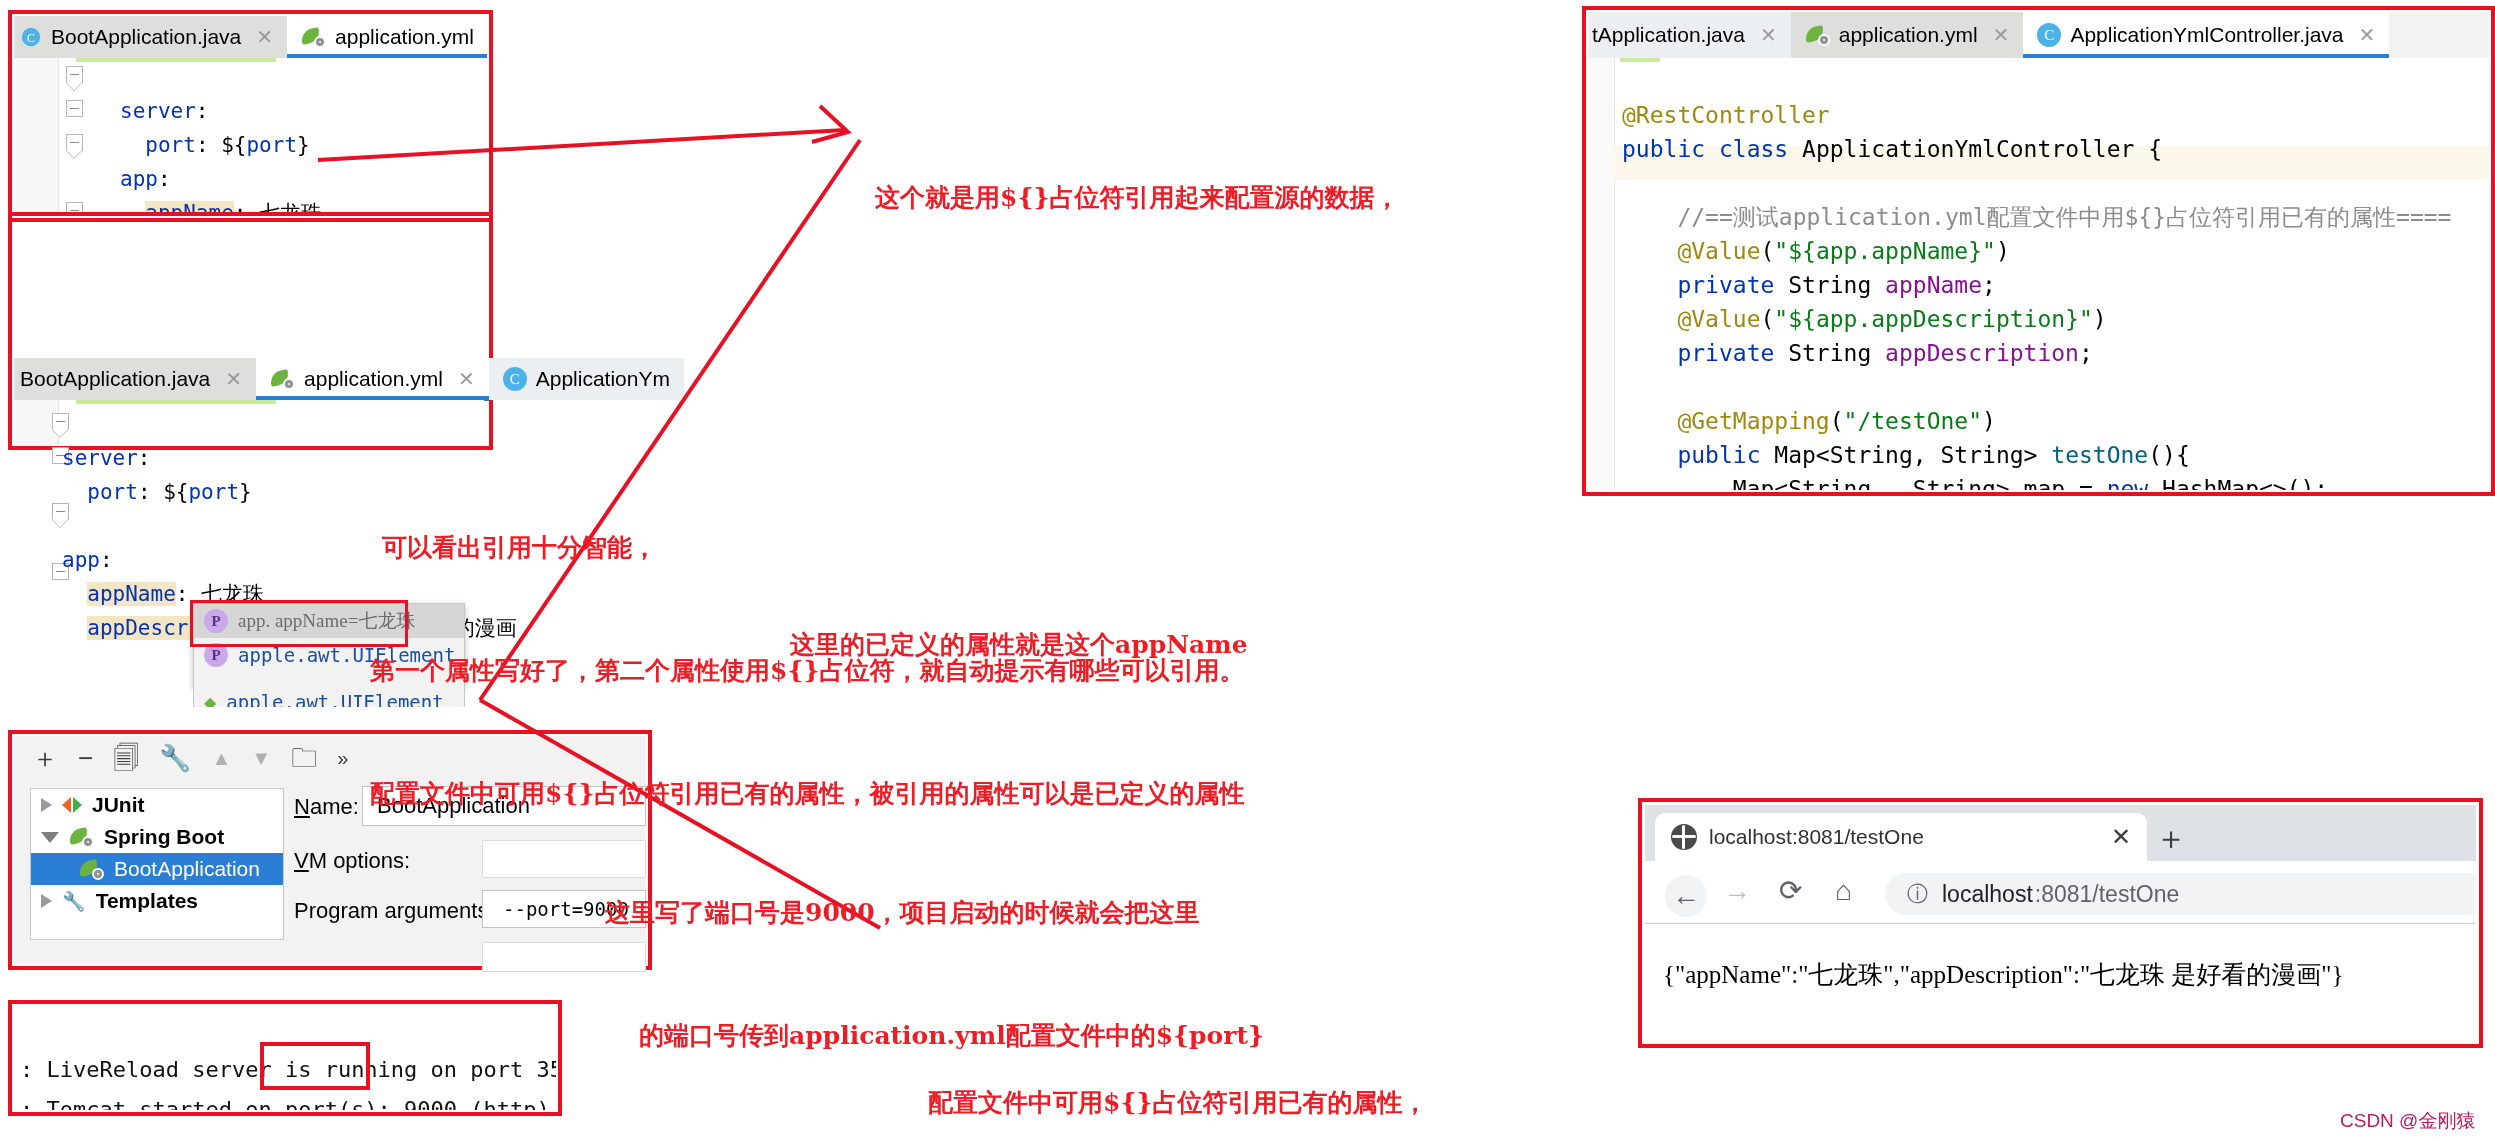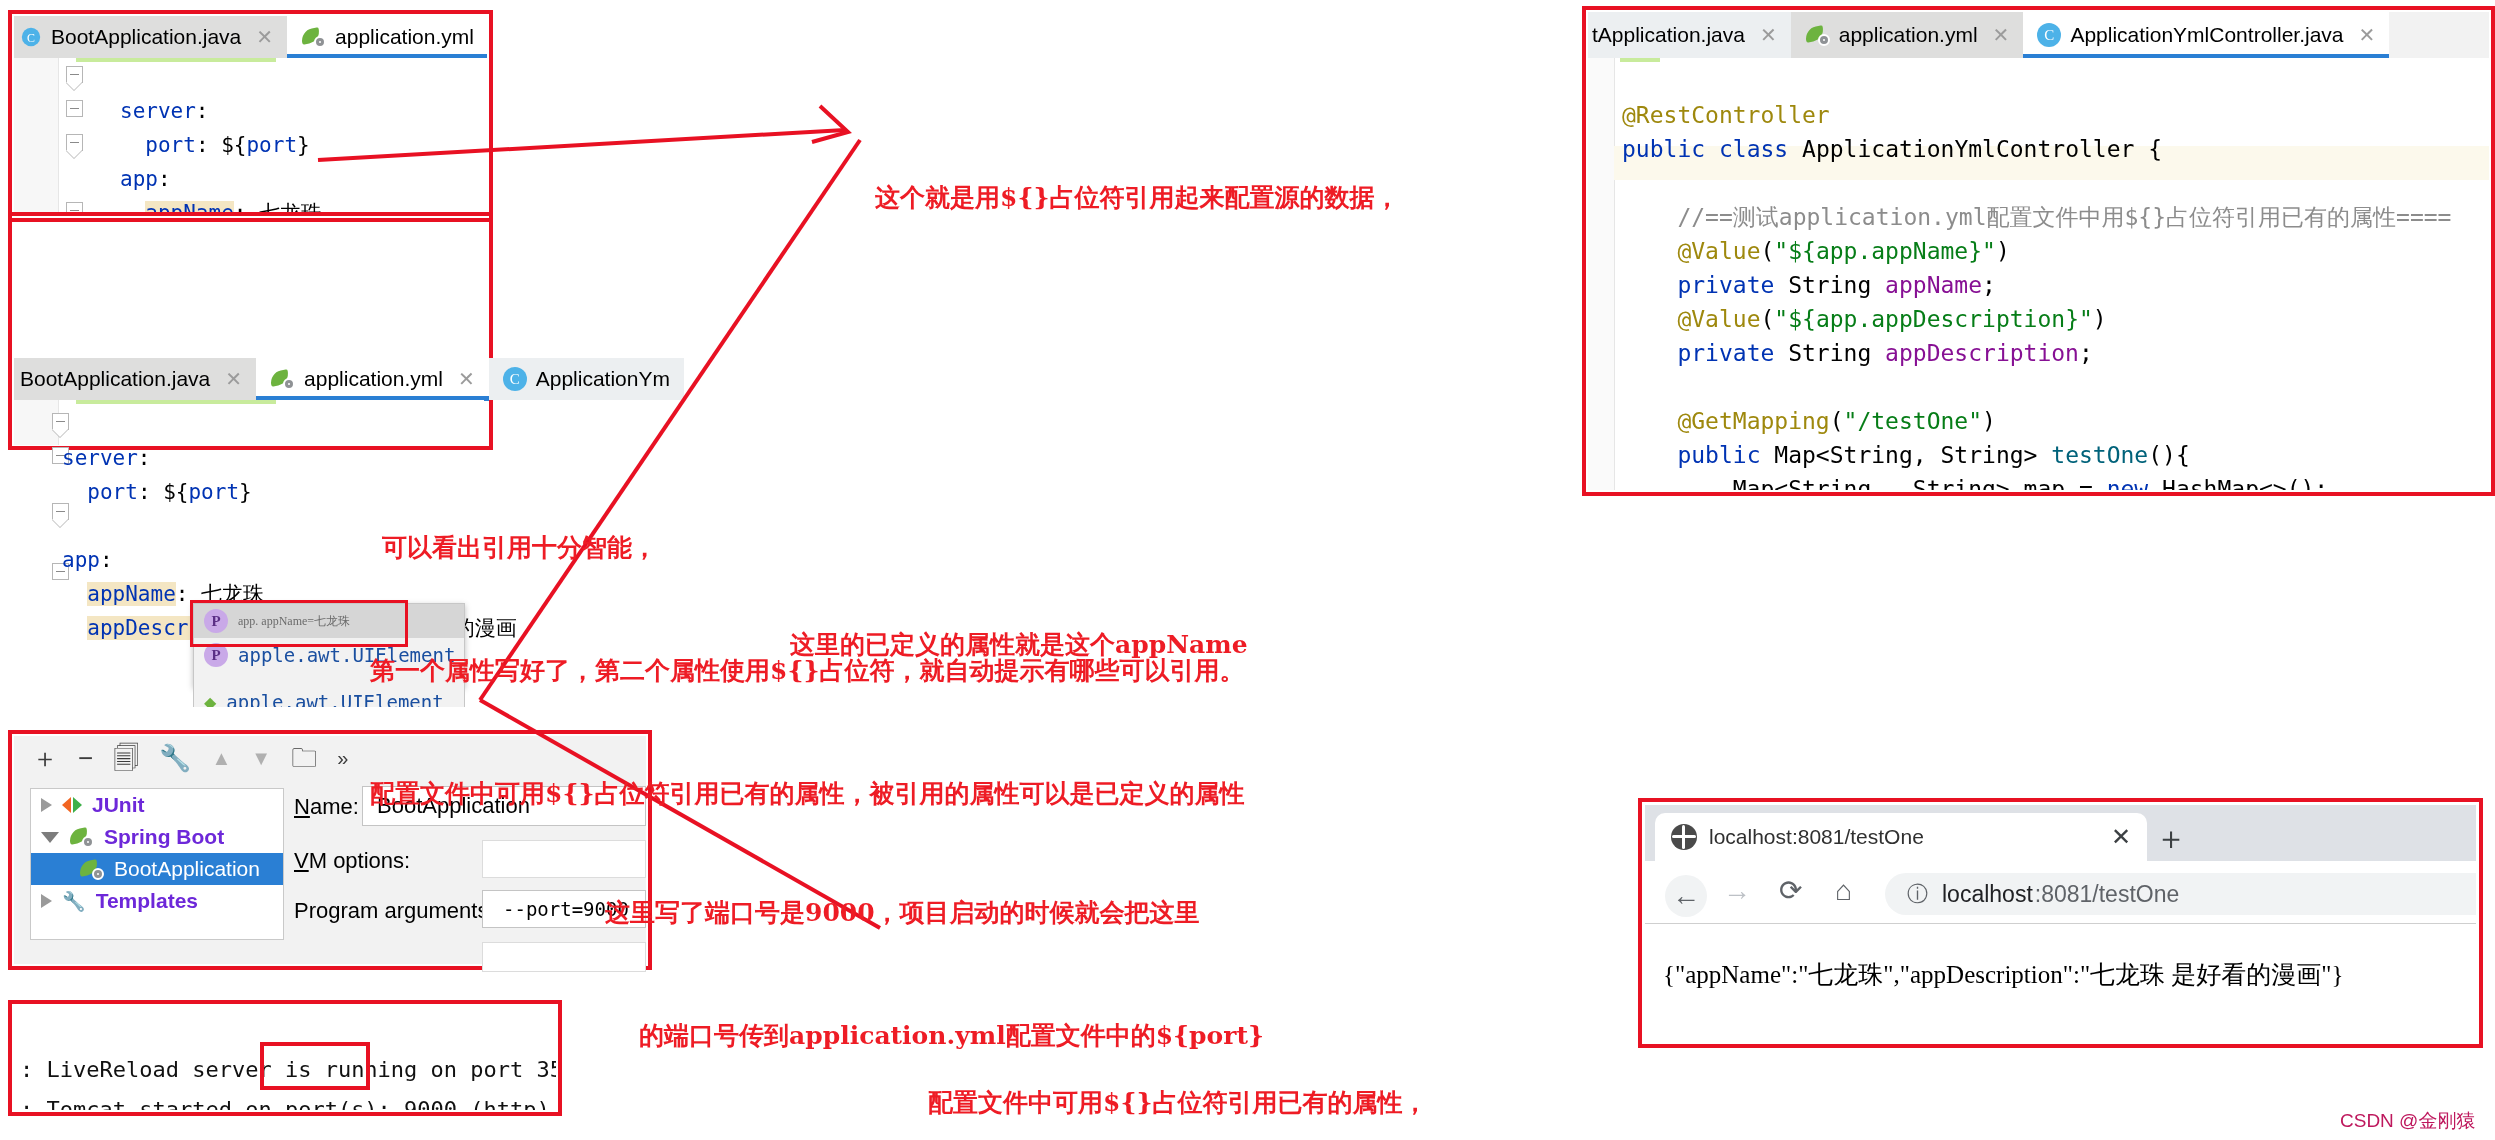--- a/index.html
+++ b/index.html
@@ -50,21 +50,21 @@
   
   .cpop{position:absolute;background:#f2f2f2;border:1px solid #c7c7c7;box-shadow:0 2px 6px rgba(0,0,0,.25);overflow:hidden;}
   .cpop .row{display:flex;align-items:center;gap:10px;height:34px;padding:0 10px;font-size:20px;}
   .cpop .row.sel{background:#d6d6d6;}
   .pbadge{width:24px;height:24px;border-radius:50%;background:#c9a9e8;color:#5b2f86;font-size:15px;font-weight:bold;display:flex;align-items:center;justify-content:center;flex:0 0 auto;font-family:"Liberation Serif",serif;}
 
   
   .dlgtool{display:flex;align-items:center;gap:18px;height:44px;padding:0 18px;background:#f2f2f2;}
   .tico{font-size:26px;color:#3c3c3c;line-height:1;}
   .tree{background:#fff;border:1px solid #c9c9c9;}
-  .trow{display:flex;align-items:center;gap:10px;height:32px;padding-left:10px;font-size:21px;color:#6d28d9;font-weight:bold;}
+  .trow{display:flex;align-items:center;gap:10px;height:32px;padding-left:10px;font-size:21px;color:#000000;font-weight:bold;}
   .trow.sel{background:#2a7fd4;color:#fff;}
   .tri{width:0;height:0;border-left:11px solid #9a9a9a;border-top:7px solid transparent;border-bottom:7px solid transparent;flex:0 0 auto;}
   .tri.dn{border-left:9px solid transparent;border-right:9px solid transparent;border-top:11px solid #7d7d7d;border-bottom:0;}
 
   .fldlabel{font-size:22px;color:#000;}
   .inputbox{background:#fff;border:1px solid #c4c4c4;box-sizing:border-box;}
   .inputgrey{background:#efefef;border:1px solid #dcdcdc;box-sizing:border-box;}
 
   
   .brtab{position:absolute;background:#fff;border-radius:10px 10px 0 0;display:flex;align-items:center;gap:12px;padding:0 16px;font-size:21px;color:#303030;}
@@ -162,21 +162,21 @@
 <span></span>
 <span><span class="yamlkey">app</span>:</span>
 <span>  <span class="hl yamlkey">appName</span>: <span class="cn">七龙珠</span></span>
 <span>  <span class="hl yamlkey">appDescription</span>: <span class="hl">${</span><span class="hl" style="background:#c9c2f0;color:#0033b3;">app</span><span class="hl">.}</span> <span class="cn">是好看的漫画</span></span>
   </div>
 </div>
 
 <div class="cpop" style="left:193px;top:603px;width:270px;height:82px;">
   <div class="row sel">
     <span class="pbadge">P</span>
-    <span style="color:#6b6b6b;font-family:'Liberation Serif',serif;font-size:12px;">app. appName=七龙珠</span>
+    <span style="color:#6b6b6b;font-family:'Liberation Serif',serif;font-size:19px;">app. appName=七龙珠</span>
   </div>
   <div class="row">
     <span class="pbadge">P</span>
     <span class="mono" style="color:#1a4fa0;font-size:19px;">apple.awt.UIElement</span>
   </div>
 </div>
 <div class="abs" style="left:193px;top:685px;width:270px;height:22px;background:#f2f2f2;border-left:1px solid #c7c7c7;border-right:1px solid #c7c7c7;overflow:hidden;">
   <div style="display:flex;align-items:center;gap:10px;padding:0 10px;height:34px;">
     <span style="color:#6db33f;font-size:16px;">◆</span>
     <span class="mono" style="color:#1a4fa0;font-size:19px;">apple.awt.UIElement</span>

